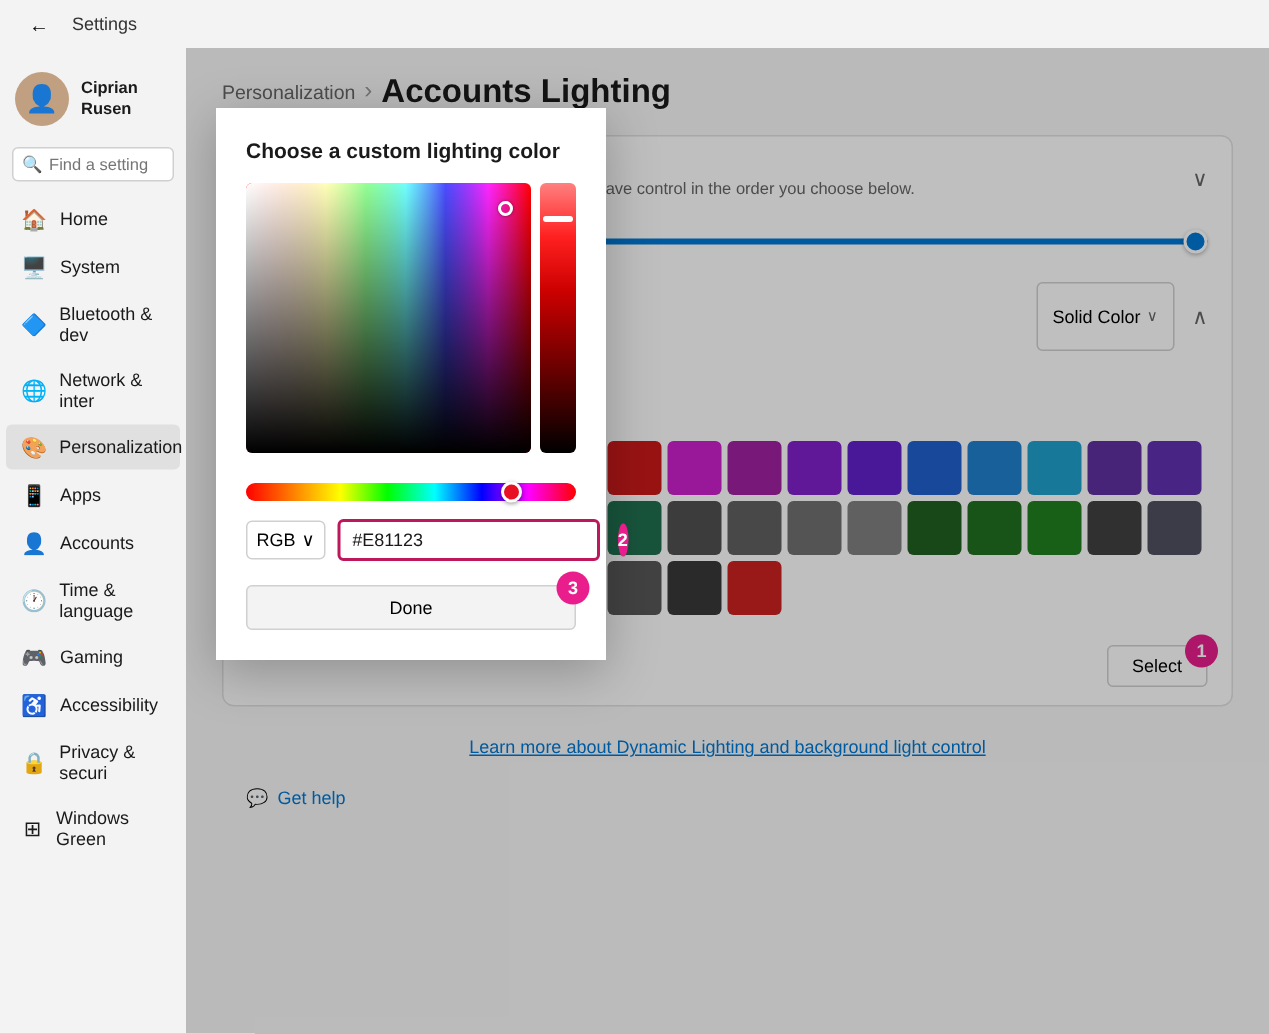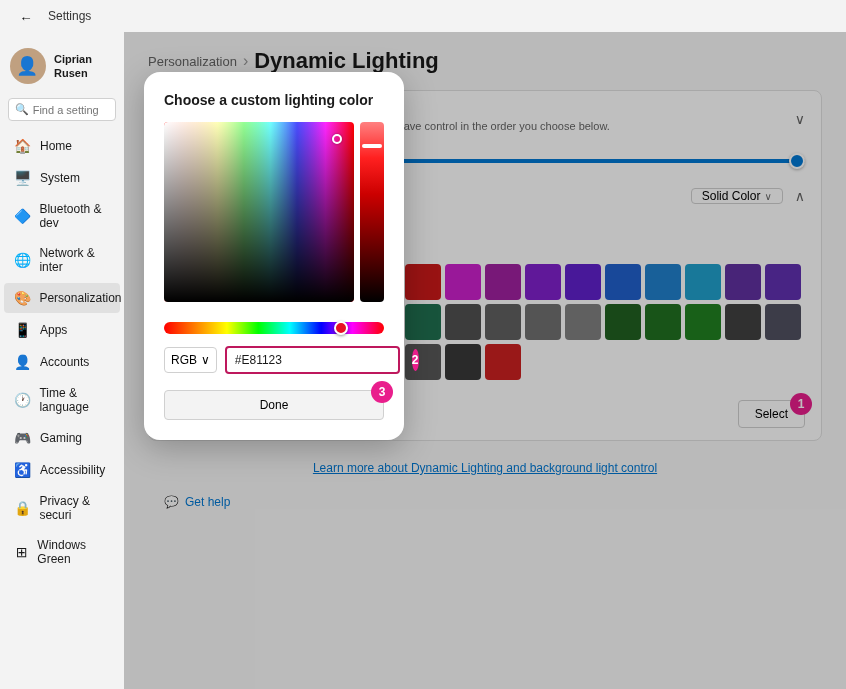--- a/index.html
+++ b/index.html
@@ -181,21 +181,21 @@
       align-items: center;
       justify-content: space-between;
     }
     .effects-label { font-size: 12px; color: #444; }
     .effects-dropdown {
       display: flex;
       align-items: center;
       gap: 4px;
       border: 1px solid #d0d0d0;
       border-radius: 4px;
-      padding: 0 10px;
+      padding: 15px 10px;
       font-size: 12px;
       background: white;
       cursor: pointer;
     }
     .dropdown-chevron { font-size: 10px; color: #666; }
     .expand-btn { font-size: 14px; color: #666; cursor: pointer; margin-left: 8px; }
 
     
     .accent-row {
       padding: 8px 16px 12px;
@@ -284,21 +284,21 @@
       background: rgba(0,0,0,0.25);
       display: flex;
       align-items: flex-start;
       justify-content: flex-start;
       z-index: 100;
       padding: 40px 0 0 20px;
     }
 
     .color-picker-modal {
       background: white;
-      border-radius: 16px;
+      border-radius: 0;
       padding: 20px;
       width: 260px;
       box-shadow: 0 8px 32px rgba(0,0,0,0.25);
     }
 
     .modal-title {
       font-size: 14px;
       font-weight: 600;
       color: #1a1a1a;
       margin-bottom: 14px;
@@ -511,21 +511,21 @@
       <span class="nav-icon">⊞</span>
       <span>Windows Green</span>
     </div>
   </div>
 
   <div class="content">
 
     <div class="breadcrumb">
       <span class="parent">Personalization</span>
       <span class="sep">›</span>
-      <span class="current">Dynamic Lighting</span>
+      <span class="current">Accounts Lighting</span>
     </div>
 
     <div class="card">
       <div class="card-header">
         <div>
           <div class="card-title">control</div>
           <div class="card-desc">lighting when an app or game isn't in use. Apps have control in the order you choose below.</div>
         </div>
         <span class="chevron">∨</span>
       </div>

